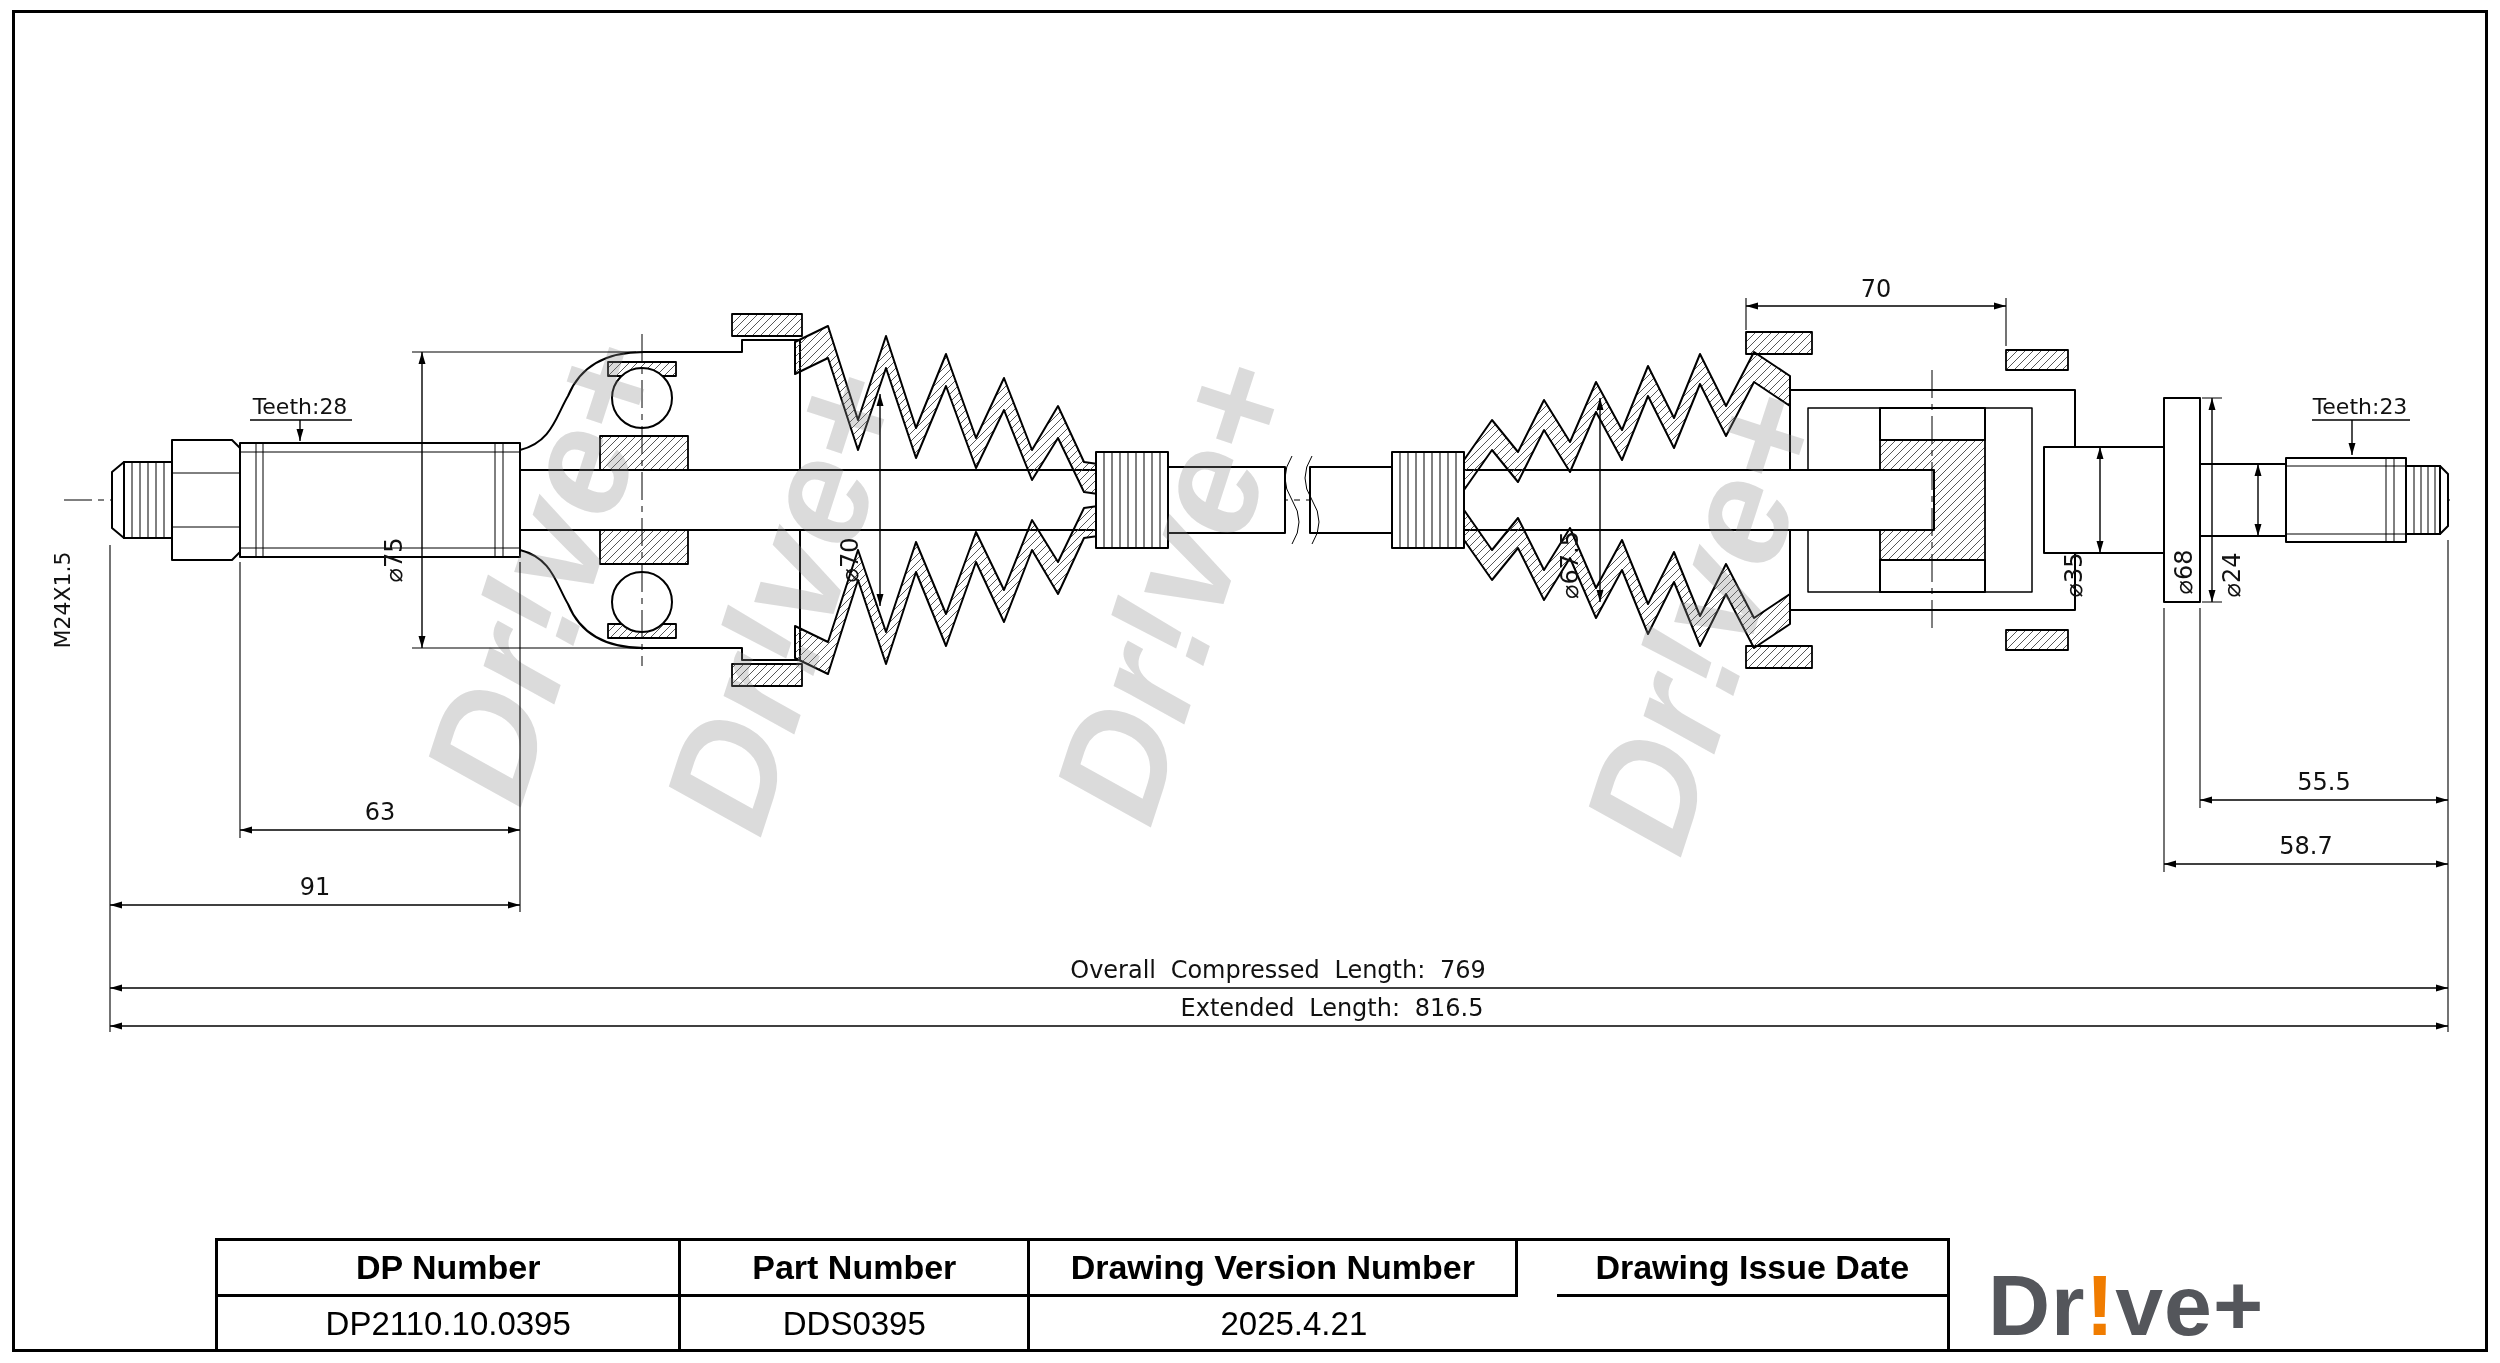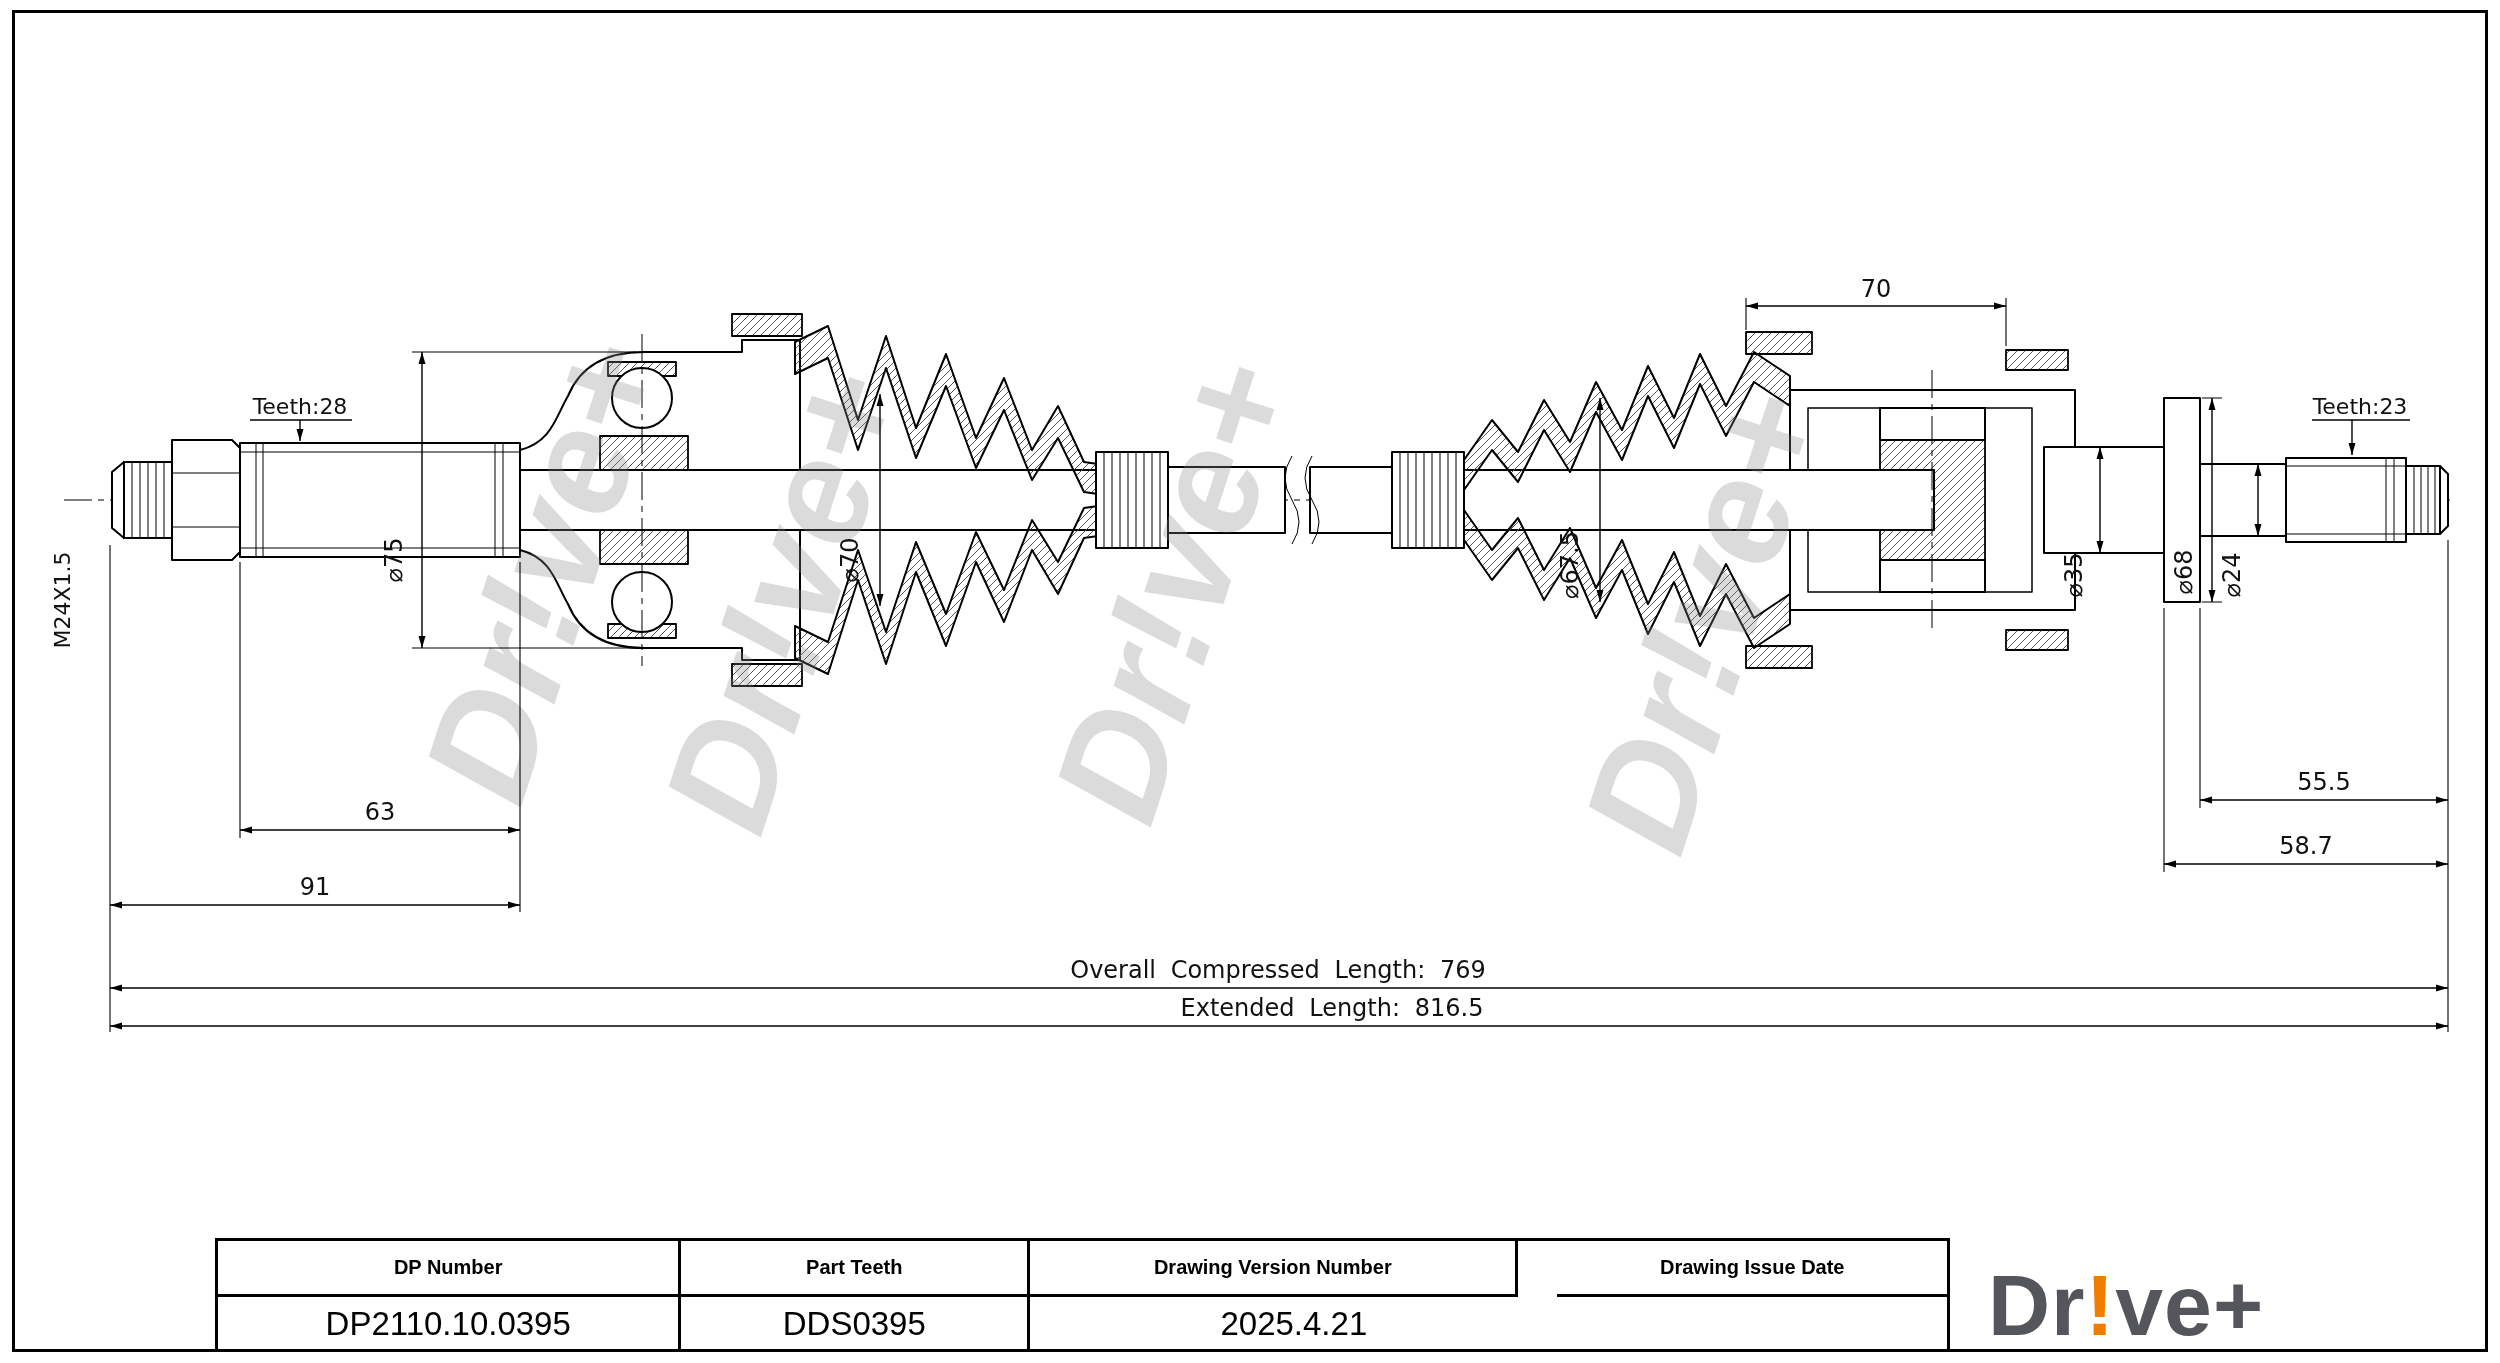--- a/index.html
+++ b/index.html
@@ -24,21 +24,21 @@
   .wm{font-family:"Liberation Sans",sans-serif;font-weight:bold;font-style:italic;
       font-size:150px;fill:#8a8a8a;opacity:.30;}
 
   
   .tb{position:absolute;left:215px;top:1238px;width:1735px;height:114px;
       border:3px solid #000;border-bottom:none;box-sizing:border-box;
       display:grid;grid-template-columns:465fr 350fr 490fr 430fr;grid-template-rows:1fr 1fr;}
   .tb .cell{display:flex;align-items:center;justify-content:center;
       border-right:3px solid #000;font-size:33px;color:#000;}
   .tb .cell.last{border-right:none;margin-left:39px;}
-  .tb .hd{font-weight:bold;font-size:20px;border-bottom:3px solid #000;}
+  .tb .hd{font-weight:bold;font-size:34px;border-bottom:3px solid #000;}
 
   .logo{position:absolute;left:1988px;top:1256px;
         font-family:"Liberation Sans",sans-serif;font-weight:bold;font-size:86px;
         color:#54565b;letter-spacing:1px;white-space:nowrap;}
   .logo .bang{color:#f07c00;}
 </style>
 </head>
 <body>
 
 <div id="page">
@@ -190,21 +190,21 @@
       <line class="dim" x1="110" y1="988" x2="2448" y2="988" marker-start="url(#arrow)" marker-end="url(#arrow)"></line>
       <text class="t lenlabel" x="1278" y="978" text-anchor="middle">Overall Compressed Length: 769</text>
 
       <line class="dim" x1="110" y1="1026" x2="2448" y2="1026" marker-start="url(#arrow)" marker-end="url(#arrow)"></line>
       <text class="t lenlabel" x="1332" y="1016" text-anchor="middle">Extended Length: 816.5</text>
     </g>
   </svg>
 
   <div class="tb">
     <div class="cell hd">DP Number</div>
-    <div class="cell hd">Part Teeth</div>
+    <div class="cell hd">Part Number</div>
     <div class="cell hd">Drawing Version Number</div>
     <div class="cell hd last">Drawing Issue Date</div>
     <div class="cell">DP2110.10.0395</div>
     <div class="cell">DDS0395</div>
     <div class="cell last">2025.4.21</div>
   </div>
 
   <div class="logo"><span>Dr</span><span class="bang">!</span><span>ve+</span></div>
 </div>
 

